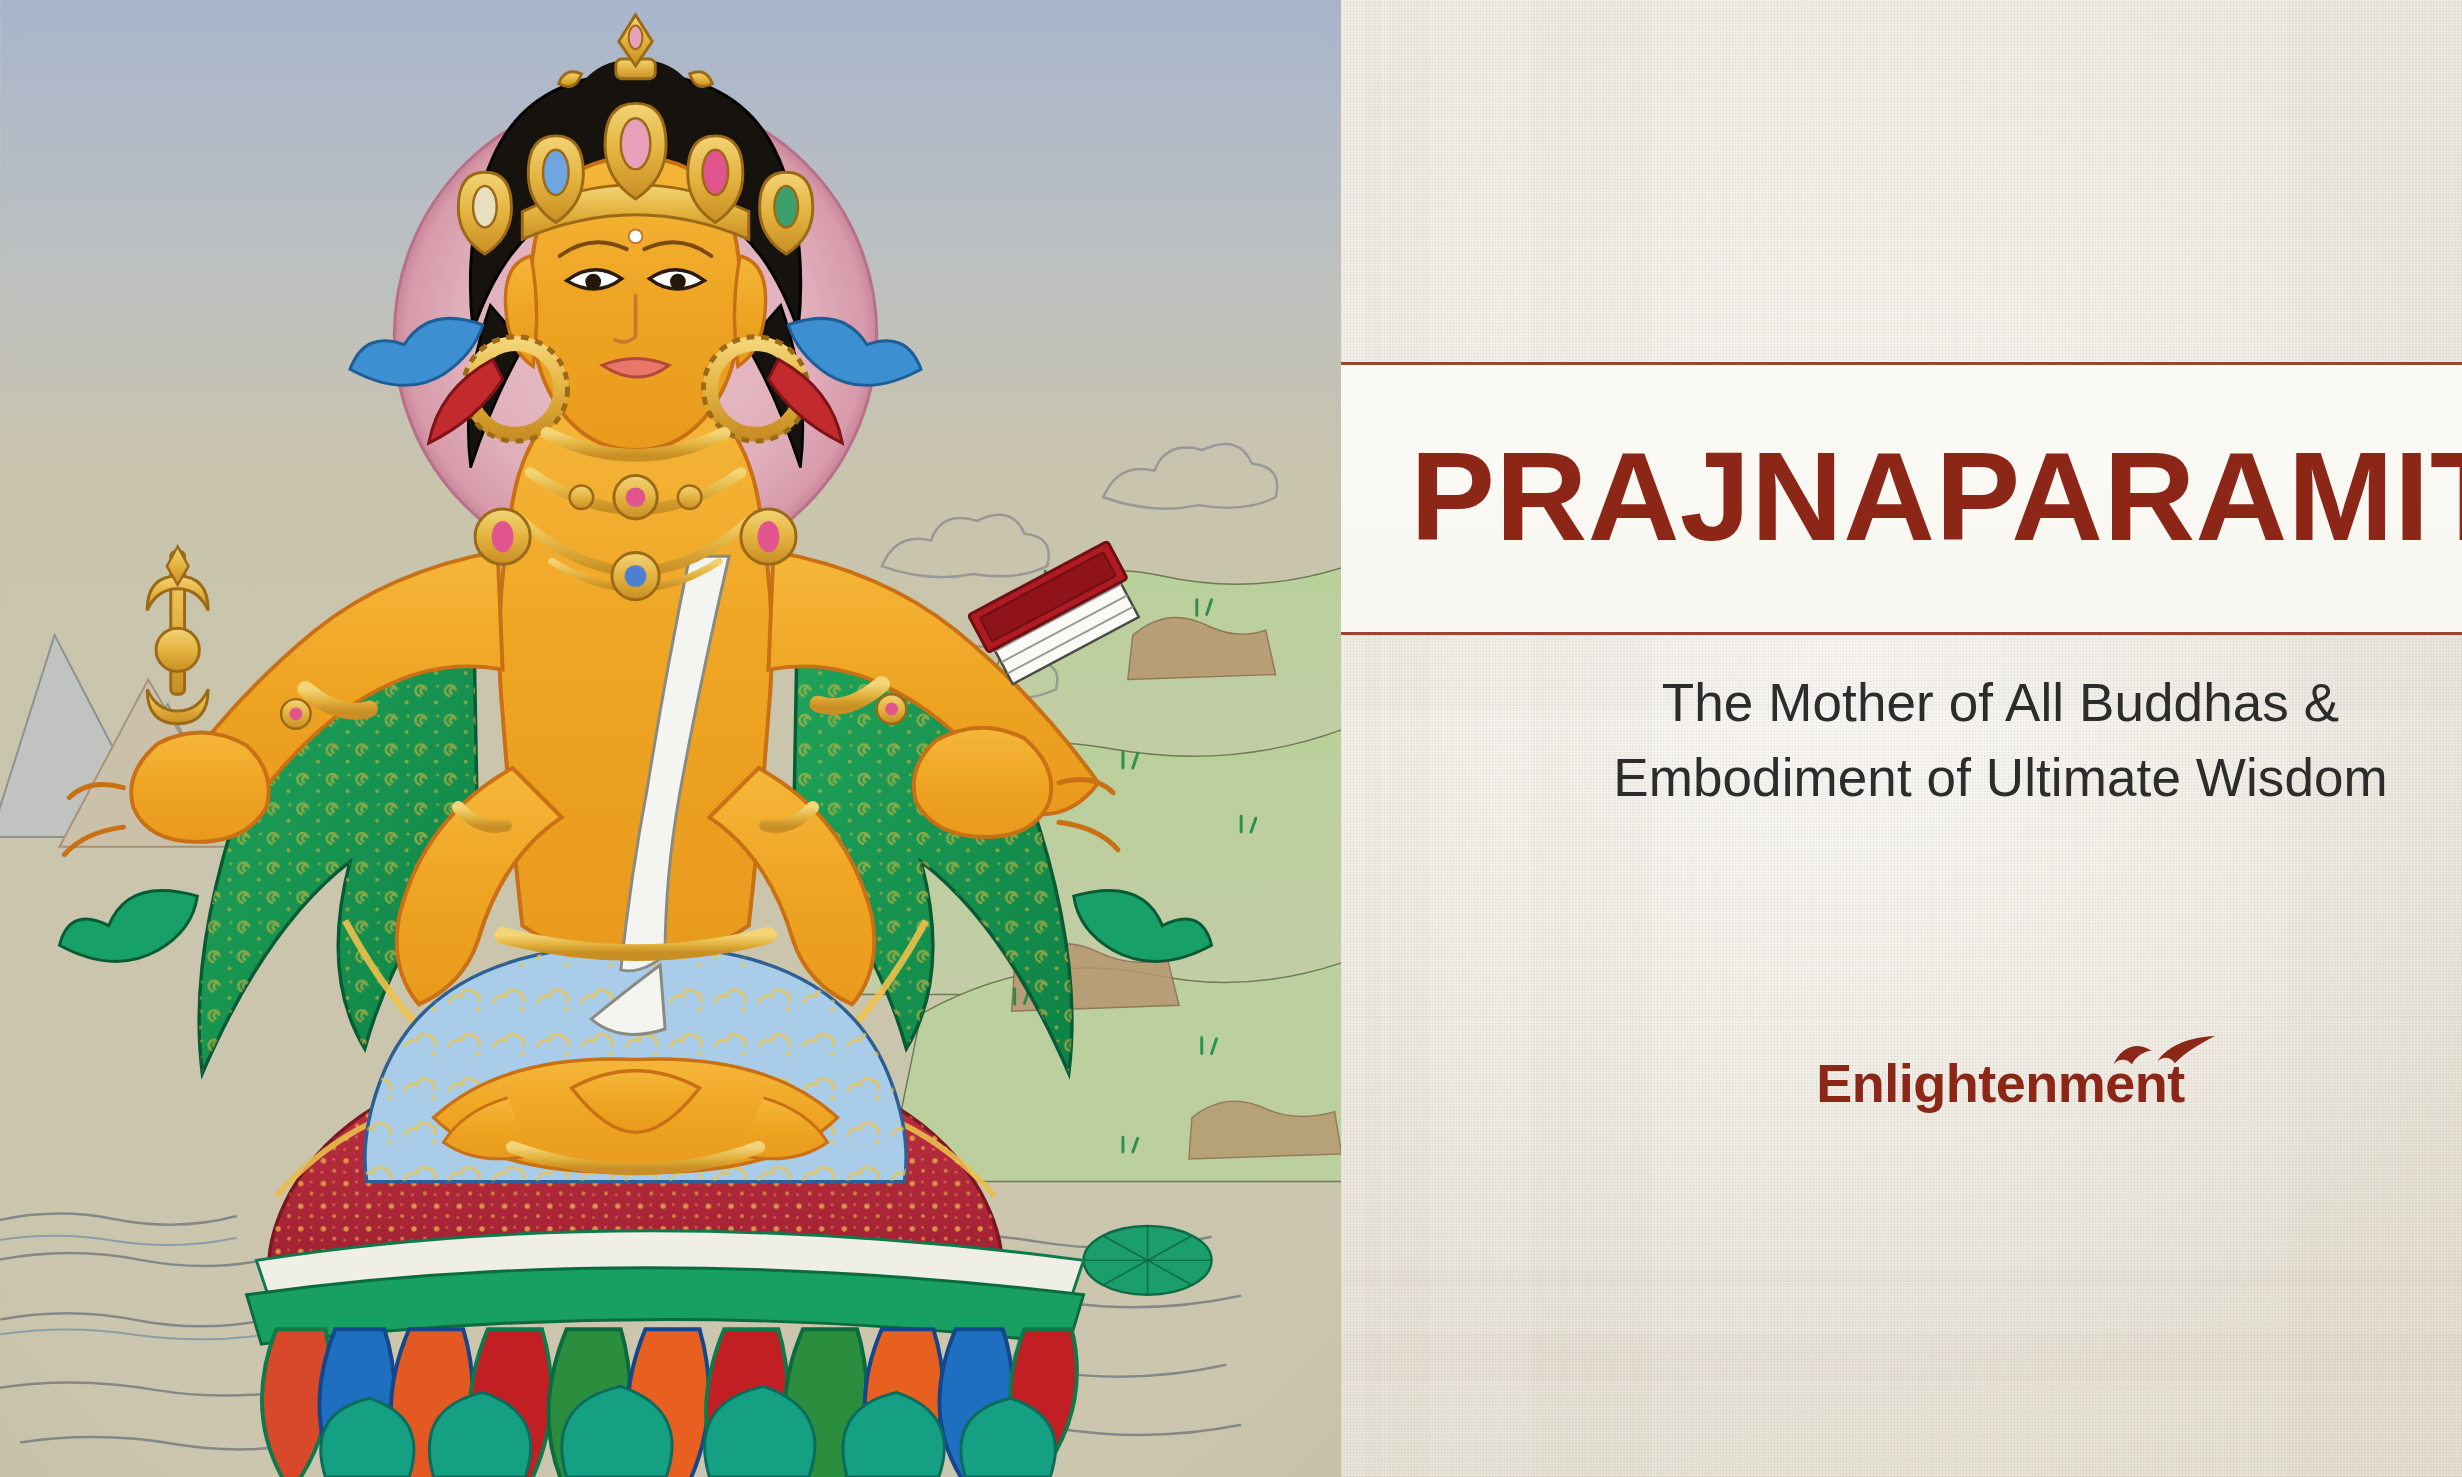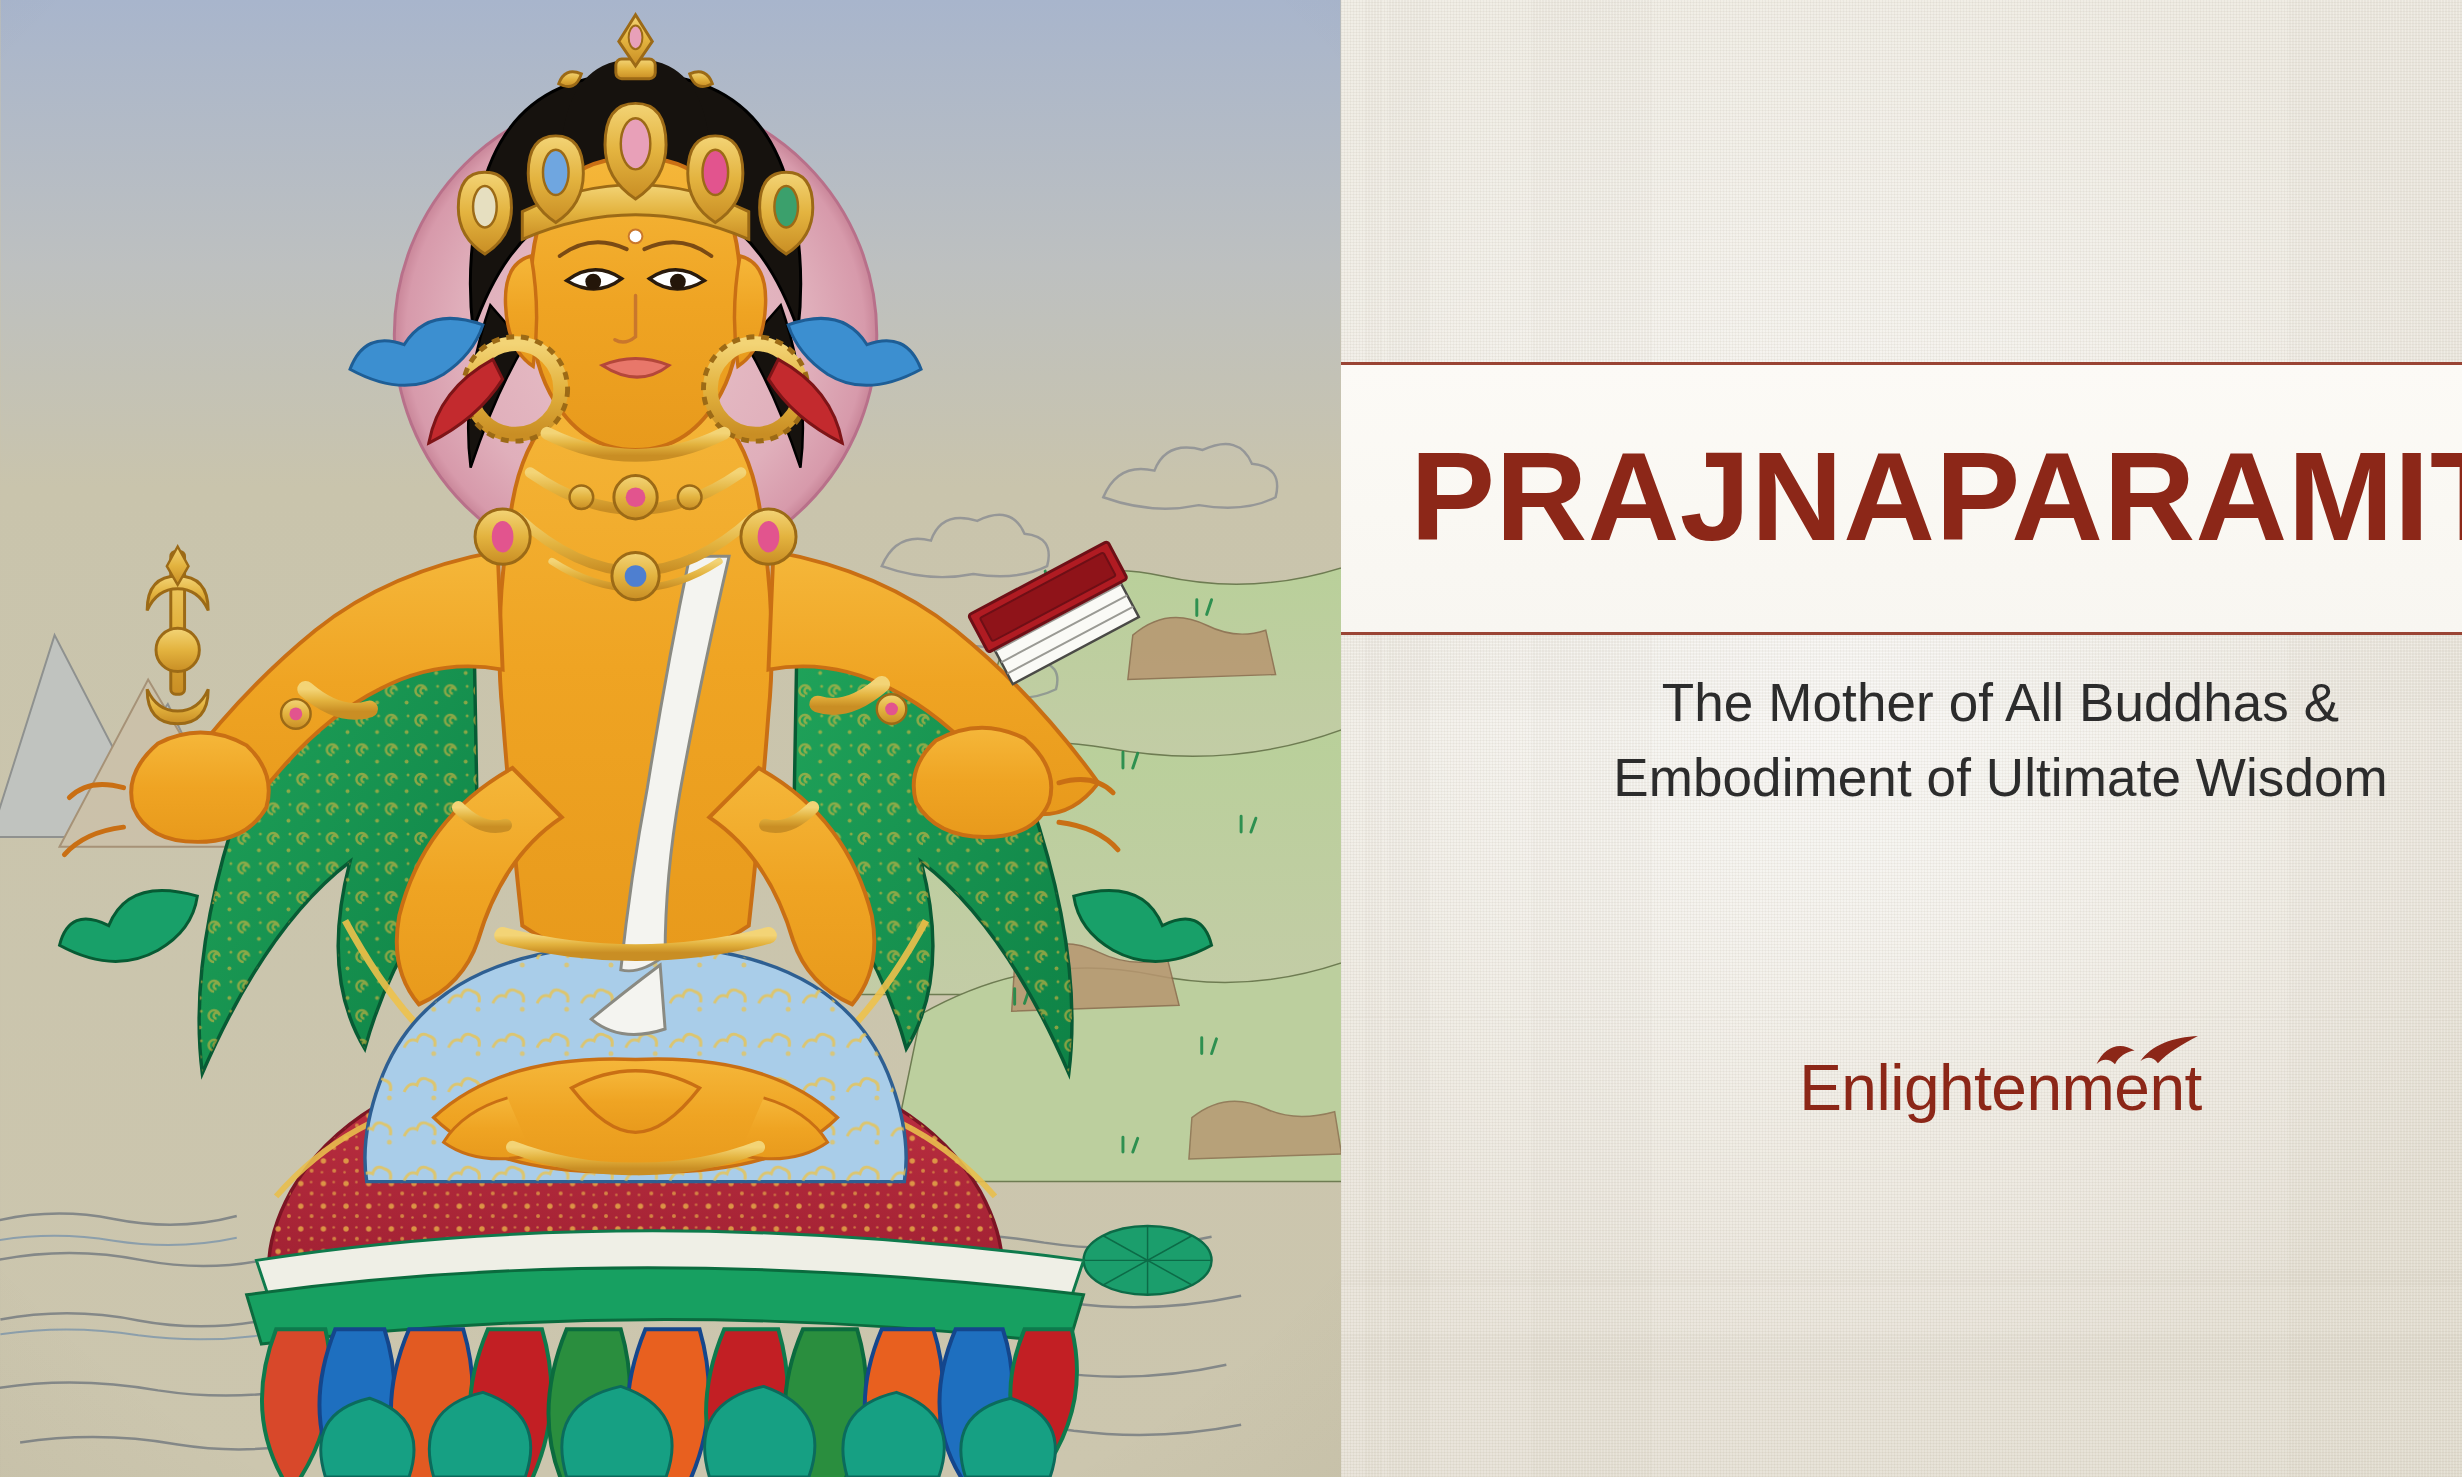--- a/index.html
+++ b/index.html
@@ -90,21 +90,21 @@
 
   #logo{
     position:absolute;left:0;top:1056px;width:1319px;
     text-align:center;
     height:98px;
   }
   #logowrap{
     position:relative;display:inline-block;
   }
   #logotext{
-    font-size:64px;font-weight:normal;color:#8C2718;
+    font-size:54px;font-weight:bold;color:#8C2718;
     letter-spacing:-0.5px;line-height:1;
     white-space:nowrap;
   }
   #flourish{
     position:absolute;left:294px;top:-21.7px;width:123px;height:39px;
     pointer-events:none;
   }
 </style>
 </head>
 <body>

